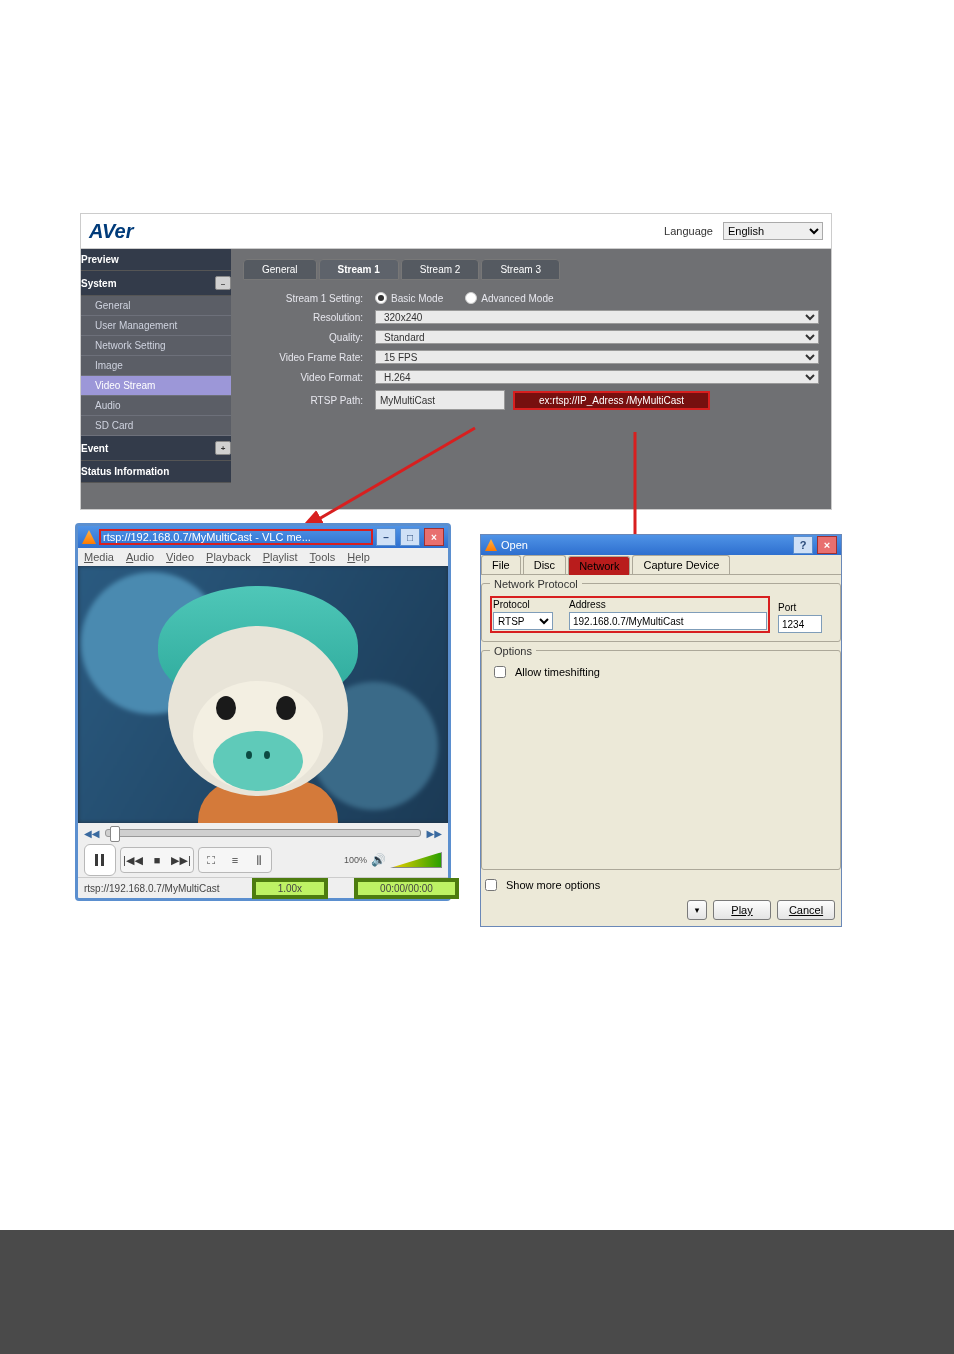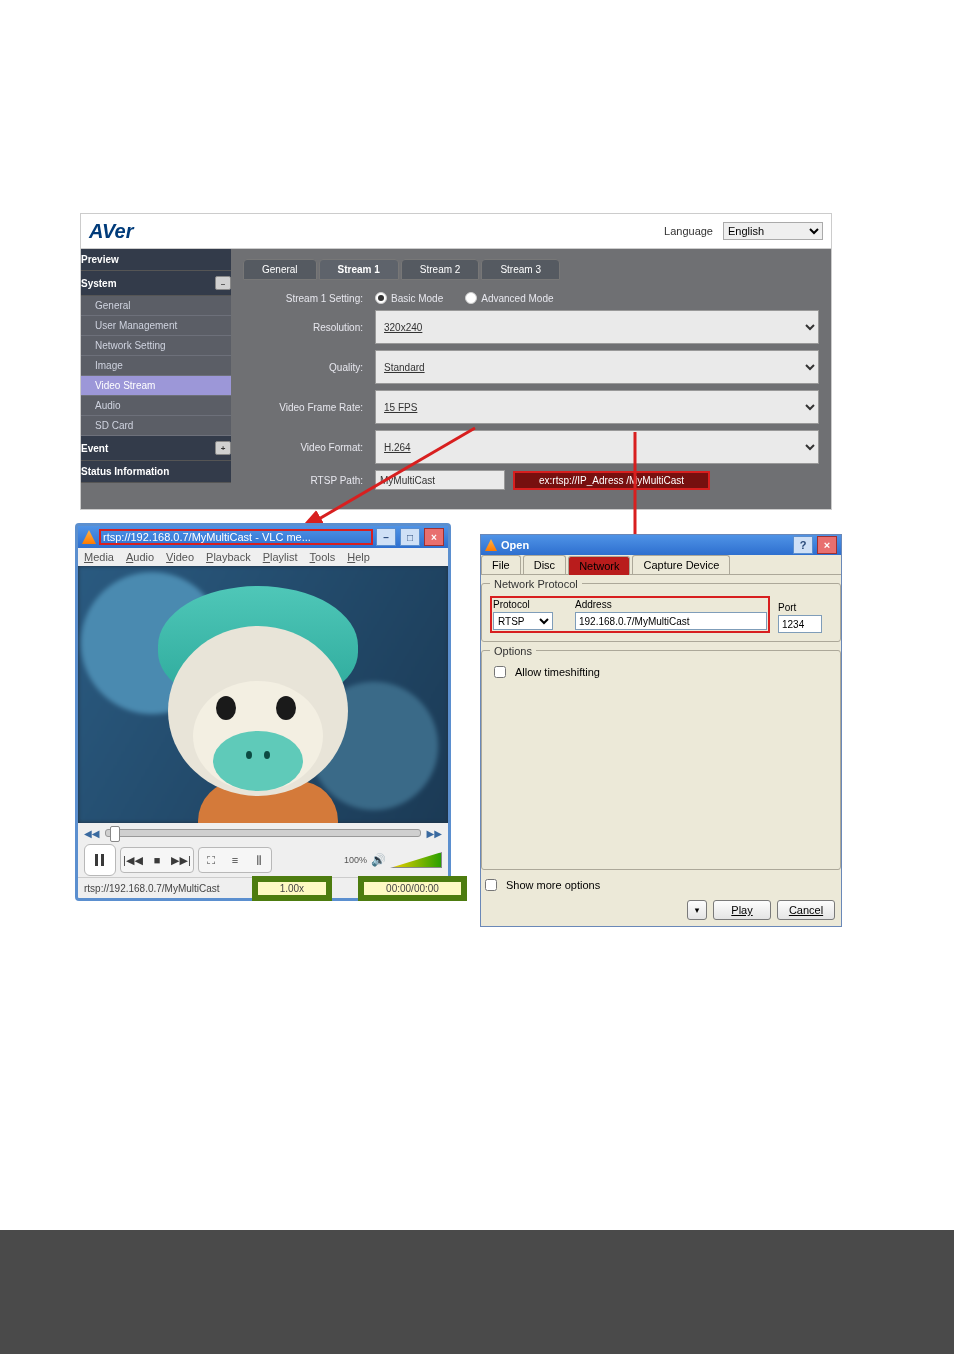--- a/index.html
+++ b/index.html
@@ -21,21 +21,21 @@
   .main{flex:1;padding:10px 12px;}
   .tabs{display:flex;gap:2px;margin-bottom:12px;}
   .tab{background:#555a61;color:#fff;font-size:10px;padding:4px 18px;border-radius:4px 4px 0 0;border:1px solid #777;cursor:pointer;}
   .tab.active{background:#5e636b;font-weight:bold;}
   .formrow{display:flex;align-items:center;margin:6px 0;font-size:10px;color:#e7e7ee;}
   .formrow .lbl{width:120px;text-align:right;padding-right:12px;}
   .formrow .field{flex:1;display:flex;align-items:center;gap:8px;}
   .radio{display:inline-flex;align-items:center;gap:4px;margin-right:14px;}
   .radio .dot{width:10px;height:10px;border-radius:50%;border:1px solid #ccc;background:#fff;display:inline-block;}
   .radio .dot.on::after{content:"";display:block;width:6px;height:6px;border-radius:50%;background:#333;margin:2px;}
-  .sel{flex:1;height:34px;background:#eaeaea;border:1px solid #999;font-size:10px;color:#333;padding-left:4px;text-decoration:underline;}
+  .sel{flex:1;height:14px;background:#eaeaea;border:1px solid #999;font-size:10px;color:#333;padding-left:4px;}
   .txt{width:120px;height:18px;background:#eaeaea;border:1px solid #999;font-size:10px;color:#333;padding:0 4px;}
   .hint{background:#77100f;border:2px solid #d81f1f;color:#fff;padding:2px 24px;font-size:10px;}
   svg.arrow{position:absolute;overflow:visible;pointer-events:none;}
   
   .vlc{position:absolute;left:75px;top:523px;width:370px;border:3px solid #5b8fcf;border-radius:4px;background:#efefef;font-family:"Tahoma",sans-serif;}
   .vlc-title{height:22px;background:linear-gradient(#4f93e6,#2e6fcf);color:#fff;font-size:11px;display:flex;align-items:center;padding:0 4px;gap:4px;}
   .vlc-cone{width:14px;height:14px;background:linear-gradient(#ffb347,#ff7a00);clip-path:polygon(50% 0,100% 100%,0 100%);}
   .vlc-title-text{flex:1;white-space:nowrap;overflow:hidden;border:1px solid #d81f1f;outline:1px solid #d81f1f;padding:0 2px;}
   .win-btn{width:18px;height:16px;background:#cfe0f6;border:1px solid #5b8fcf;color:#2a4a7a;display:flex;align-items:center;justify-content:center;font-size:10px;font-weight:bold;}
   .win-btn.close{background:#e86f6f;color:#fff;border:1px solid #a03030;}
@@ -63,28 +63,28 @@
   .seek-thumb{position:absolute;left:4px;top:-4px;width:8px;height:14px;background:#fff;border:1px solid #888;border-radius:2px;}
   .vlc-ctrls{height:34px;background:#efefef;display:flex;align-items:center;padding:0 6px;gap:4px;}
   .ctrl-group{display:flex;border:1px solid #b8b8b8;border-radius:4px;background:#f6f6f6;}
   .btn{width:24px;height:24px;display:flex;align-items:center;justify-content:center;font-size:11px;color:#3a3a3a;cursor:pointer;}
   .btn.big{width:30px;height:30px;border:1px solid #b8b8b8;border-radius:6px;background:#fff;}
   .btn.play svg{width:12px;height:14px;}
   .vol{margin-left:auto;display:flex;align-items:center;gap:4px;}
   .vol-label{font-size:9px;color:#555;}
   .vol-tri{width:50px;height:14px;background:linear-gradient(90deg,#f0d000,#2aa000);clip-path:polygon(0 100%,100% 0,100% 100%);border:1px solid #888;}
   .vlc-status{height:20px;border-top:1px solid #ccc;display:flex;align-items:center;font-size:10px;color:#444;gap:26px;}
-  .vlc-status .cell{border:6px solid #4d7c0f;padding:1px 22px;background:#fef9c3;}
+  .vlc-status .cell{border:4px solid #4d7c0f;padding:1px 22px;background:#bef264;}
   .vlc-status .path{flex:1;padding:0 6px;}
   .vlc-status .grip{width:14px;text-align:right;color:#999;letter-spacing:-2px;}
   
   .dlg{position:absolute;left:480px;top:534px;width:360px;border:1px solid #6a88b8;background:#ece9d8;font-family:Tahoma,sans-serif;font-size:11px;}
   .dlg-title{height:20px;background:linear-gradient(#4f93e6,#2e6fcf);color:#fff;display:flex;align-items:center;padding:0 4px;gap:4px;}
   .dlg-cone{width:12px;height:12px;background:linear-gradient(#ffb347,#ff7a00);clip-path:polygon(50% 0,100% 100%,0 100%);}
-  .dlg-title-text{flex:1;font-weight:bold;}
+  .dlg-title-text{flex:1;font-weight:normal;}
   .dlg-help{width:18px;height:16px;background:#cfe0f6;border:1px solid #5b8fcf;color:#2a4a7a;display:flex;align-items:center;justify-content:center;font-size:11px;font-weight:bold;}
   .dlg-close{width:18px;height:16px;background:#e86f6f;border:1px solid #a03030;color:#fff;display:flex;align-items:center;justify-content:center;font-size:11px;font-weight:bold;}
   .dlg-body{}
   .dtabs{display:flex;border-bottom:1px solid #aca899;}
   .dtab{padding:3px 10px;border:1px solid #aca899;border-bottom:none;background:#ece9d8;margin-right:2px;border-radius:3px 3px 0 0;cursor:pointer;}
   .dtab.active{background:#b91c1c;position:relative;top:1px;}
   .fieldset{border:1px solid #aca899;border-radius:3px;margin-top:8px;padding:8px;}
   .fieldset .legend{position:relative;top:-14px;background:#ece9d8;padding:0 4px;display:inline-block;color:#333;}
   .proto-row{display:flex;align-items:flex-end;gap:8px;margin-top:-8px;}
   .col{display:flex;flex-direction:column;gap:2px;font-size:10px;}
@@ -282,21 +282,21 @@
     <div class="dtabs">
       <div class="dtab"><span class="u">File</span></div>
       <div class="dtab"><span class="u">Disc</span></div>
       <div class="dtab active"><span class="u">Network</span></div>
       <div class="dtab"><span>Capture Device</span></div>
     </div>
 
     <div class="fieldset">
       <span class="legend">Network Protocol</span>
       <div class="proto-row">
-        <div class="redbox" style="display:flex;gap:22px;flex:1;">
+        <div class="redbox" style="display:flex;gap:16px;flex:1;">
           <div class="col" style="width:60px;">
             <span>Protocol</span>
             <select class="dsel"><option>RTSP</option></select>
           </div>
           <div class="col addr">
             <span>Address</span>
             <input class="dinp" value="192.168.0.7/MyMultiCast" style="">
           </div>
         </div>
         <div class="col" style="width:54px;">

